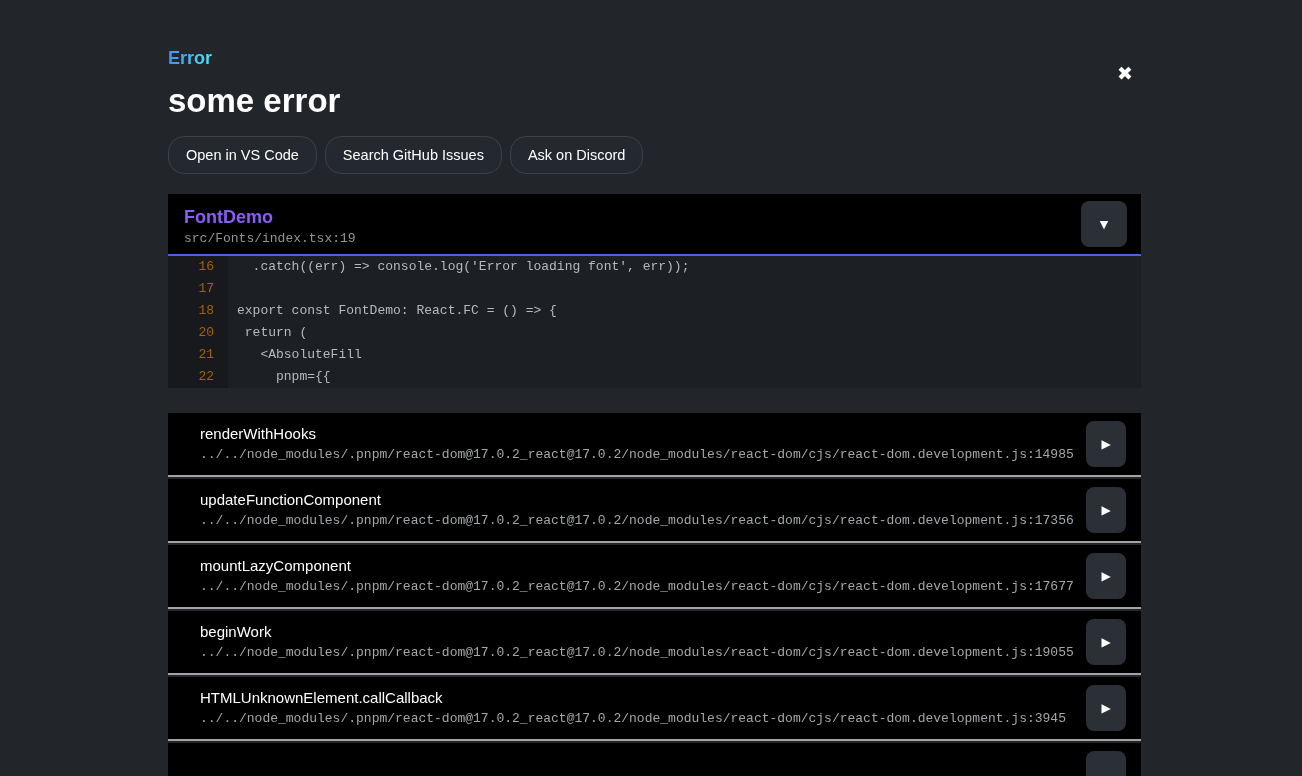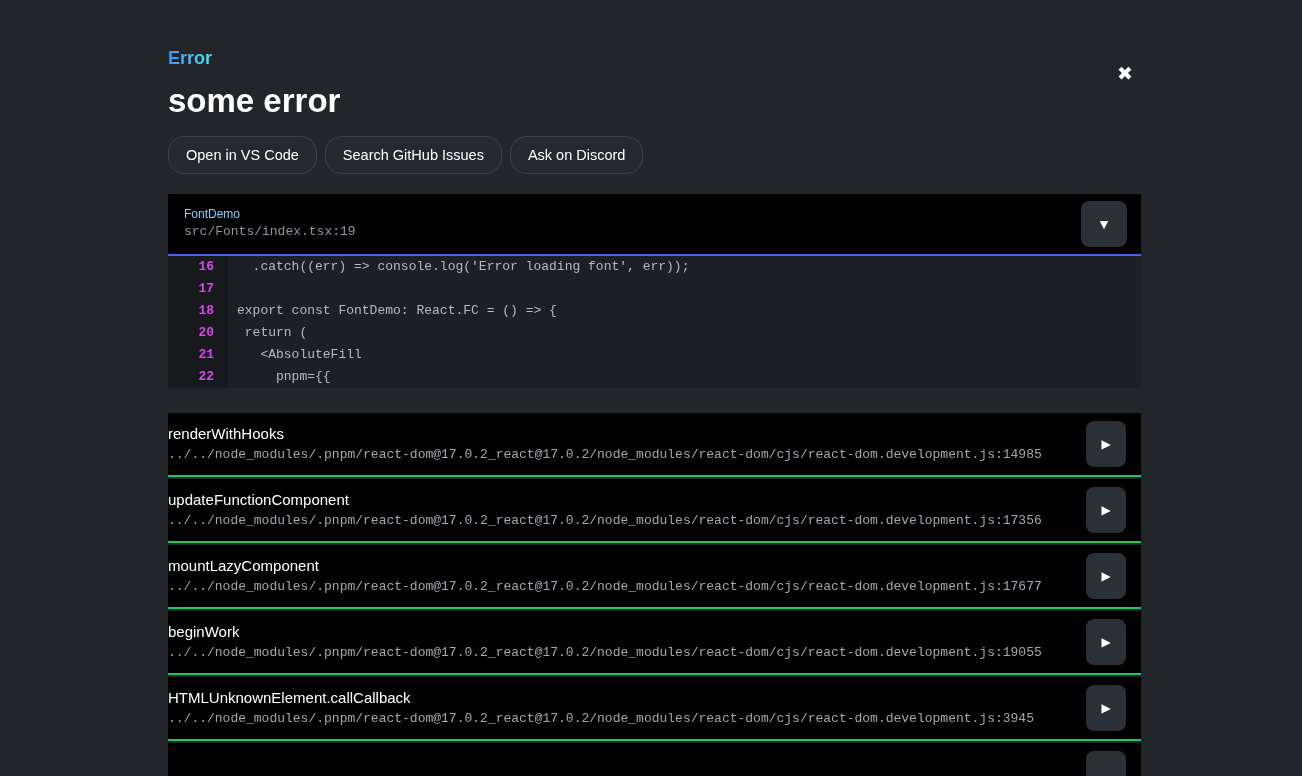--- a/index.html
+++ b/index.html
@@ -41,49 +41,49 @@
     cursor:pointer; display:flex; align-items:center;
   }
 
   
   .code-panel { margin-top:20px; }
   .code-header {
     position:relative;
     background:#000; height:62px; padding:13px 16px;
     border-bottom:2px solid #4762ef;
   }
-  .code-title { font-size:12px; font-weight:400; color:#7dd3fc; }
+  .code-title { font-size:18px; font-weight:700; color:#8b5cf6; }
   .code-location {
     margin-top:3px;
     font-family:"Liberation Mono", monospace; font-size:13px; color:#8f959a;
   }
   .icon-btn {
     position:absolute; right:14px; top:50%; transform:translateY(-50%);
     width:46px; height:46px; border-radius:8px;
     background:#2b3036; border:none; cursor:pointer;
     color:#fff; display:flex; align-items:center; justify-content:center;
   }
   .icon-btn .tri { font-size:11px; line-height:1; font-family:"DejaVu Sans", sans-serif; }
 
   .code-body { background:#1c1f23; }
   .code-line { display:flex; height:22px; line-height:22px;
     font-family:"Liberation Mono", monospace; font-size:13px; }
   .code-line .ln {
     width:60px; flex:0 0 60px; background:#17191c;
-    text-align:right; padding-right:14px; color:#d946ef;font-weight:bold;
+    text-align:right; padding-right:14px; color:#a16207;
   }
   .code-line .cd { padding-left:9px; white-space:pre; color:#b7b9bb; }
   .code-line.hl .ln, .code-line.hl .cd { color:#fff; font-weight:bold; }
 
   
   .frames { margin-top:25px; }
   .frame {
     position:relative;
-    background:#000; height:64px; padding:12px 0;
-    border-bottom:2px solid #22c55e; margin-bottom:2px;
+    background:#000; height:64px; padding:12px 32px;
+    border-bottom:2px solid #a3a3a3; margin-bottom:2px;
   }
   .frame-title { font-size:15px; font-weight:500; color:#fff; }
   .frame-path {
     margin-top:5px;
     font-family:"Liberation Mono", monospace; font-size:13px; color:#a2a7ab;
     white-space:nowrap; overflow:hidden;
   }
   .frame .play-btn {
     position:absolute; right:15px; top:50%; transform:translateY(-50%);
     width:40px; height:46px; border-radius:8px;

